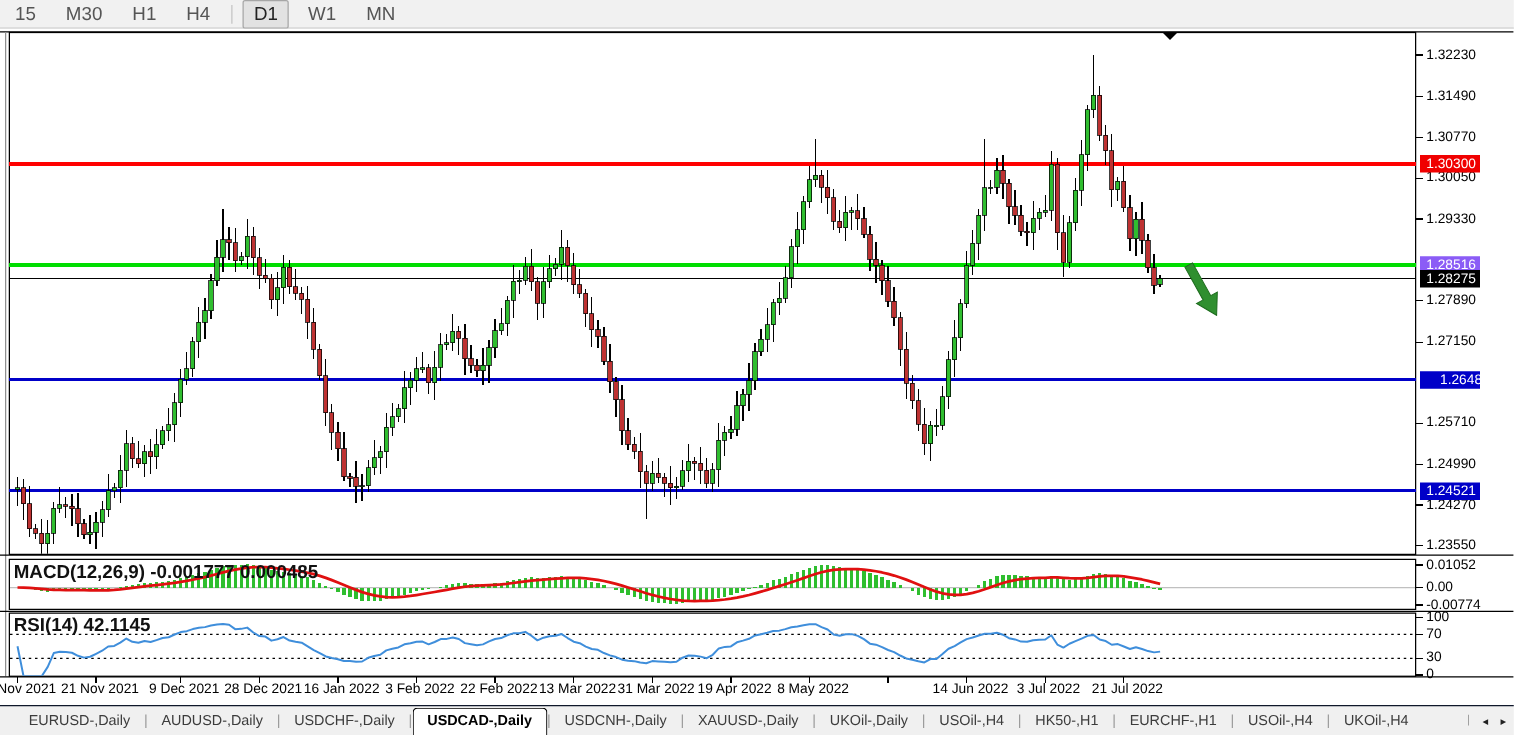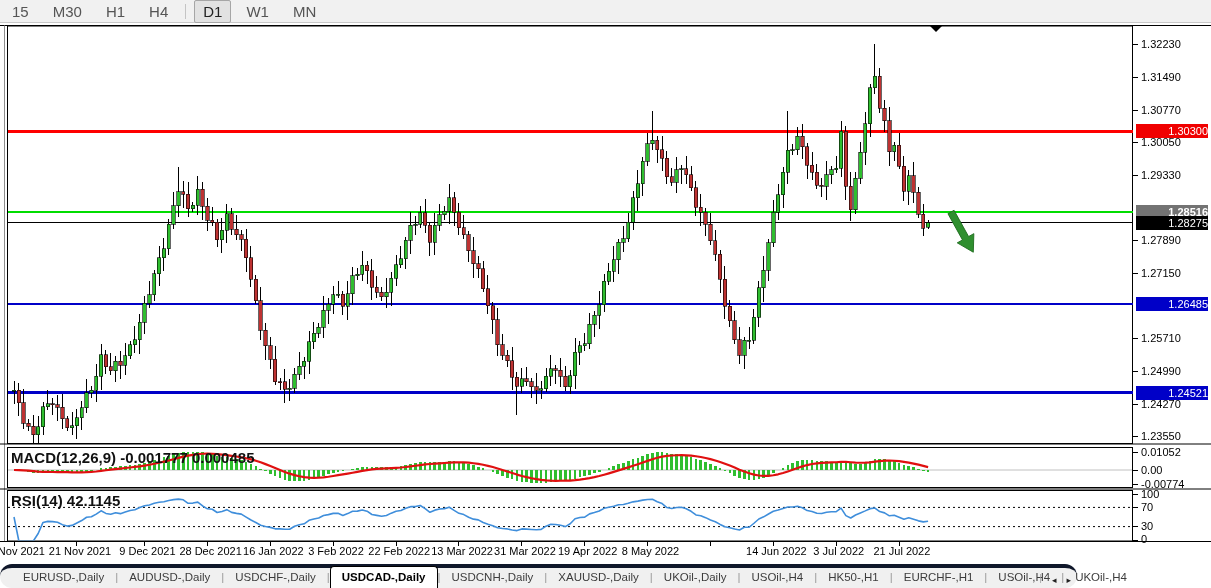--- a/index.html
+++ b/index.html
@@ -10,27 +10,27 @@
   .tf{padding:2px 8px;margin:0 3px;border:1px solid transparent;border-radius:2px;cursor:default;}
   .tf.active{border:1px solid #a6a6a6;background:#e2e2e2;color:#222;}
   .tf-sep{width:1px;height:15px;background:#c4c4c4;margin:0 5px;}
   
   .window{position:absolute;left:0;top:23px;width:1211px;height:541px;background:#fff;overflow:hidden;}
   .window svg{position:absolute;left:0;top:0;}
   .chart-title{position:absolute;left:12px;top:5px;font-size:12px;font-weight:700;color:#000;white-space:nowrap;}
   .chart-title .tri{font-size:9px;margin-right:6px;position:relative;top:-1px;}
   .ind-label{position:absolute;left:11px;font-size:15px;font-weight:700;color:#111;white-space:nowrap;z-index:3;}
   .plabel{position:absolute;left:1141px;font-size:11px;color:#000;line-height:13px;}
-  .pbadge{position:absolute;left:1136px;width:72px;height:14px;font-size:11px;line-height:14px;
-    color:#fff;text-align:right;padding-left:5px;box-sizing:border-box;z-index:4;}
+  .pbadge{position:absolute;left:1136px;width:48px;height:14px;font-size:11px;line-height:14px;
+    color:#fff;text-align:left;padding-left:5px;box-sizing:border-box;z-index:4;}
   .dlabel{position:absolute;top:522px;font-size:11px;color:#000;transform:translateX(-45%);white-space:nowrap;}
   
-  .tabbar{position:absolute;left:0;top:564px;width:1077px;height:24px;background:#f0f0f0;
-    border-top:4px solid #0f172a;display:flex;align-items:flex-end;font-size:11.5px;color:#3c3c3c;
-    padding-left:12px;box-sizing:border-box;border-radius:12px;}
+  .tabbar{position:absolute;left:0;top:564px;width:1211px;height:24px;background:#f0f0f0;
+    border-top:1px solid #0f172a;display:flex;align-items:flex-end;font-size:11.5px;color:#3c3c3c;
+    padding-left:12px;box-sizing:border-box;}
   .tab{padding:3px 11px 5px 11px;cursor:default;white-space:nowrap;}
   .tab.active{background:#fff;border:1px solid #000;border-bottom:none;border-radius:4px 4px 0 0;
     font-weight:700;color:#000;position:relative;top:0px;padding-top:4px;margin-top:-4px;}
   .tab-sep{color:#9a9a9a;padding:0 0 5px 0;}
   .tab-arrows{position:absolute;right:6px;top:0;height:24px;display:flex;align-items:center;gap:10px;
     font-size:9px;color:#222;}
   .tab-arrows span{cursor:default;}
 </style>
 </head>
 <body>
@@ -708,21 +708,21 @@
     <div class="plabel" style="top: 80.5305px;">1.30770</div>
     <div class="plabel" style="top: 113.093px;">1.30050</div>
     <div class="plabel" style="top: 145.656px;">1.29330</div>
     <div class="plabel" style="top: 210.782px;">1.27890</div>
     <div class="plabel" style="top: 244.25px;">1.27150</div>
     <div class="plabel" style="top: 309.376px;">1.25710</div>
     <div class="plabel" style="top: 341.939px;">1.24990</div>
     <div class="plabel" style="top: 374.502px;">1.24270</div>
     <div class="plabel" style="top: 407.065px;">1.23550</div>
     <div class="pbadge" style="top: 101.287px; background: rgb(240, 0, 0);">1.30300</div>
-    <div class="pbadge" style="top: 181.971px; background: #737373; font-weight: bold;">1.28516</div>
+    <div class="pbadge" style="top: 181.971px; background: #8b5cf6;">1.28516</div>
     <div class="pbadge" style="top: 192.87px; background: rgb(0, 0, 0);">1.28275</div>
     <div class="pbadge" style="top: 273.825px; background: rgb(0, 0, 200); padding-left: 16px;">1.26485</div>
     <div class="pbadge" style="top: 362.65px; background: rgb(0, 0, 200);">1.24521</div>
     <div class="plabel" style="top: 422.5px;">0.01052</div>
     <div class="plabel" style="top: 440.5px;">0.00</div>
     <div class="plabel" style="top: 454.5px;">-0.00774</div>
     <div class="plabel" style="top: 464.5px;">100</div>
     <div class="plabel" style="top: 477.9px;">70</div>
     <div class="plabel" style="top: 497.1px;">30</div>
     <div class="plabel" style="top: 509.5px;">0</div>

